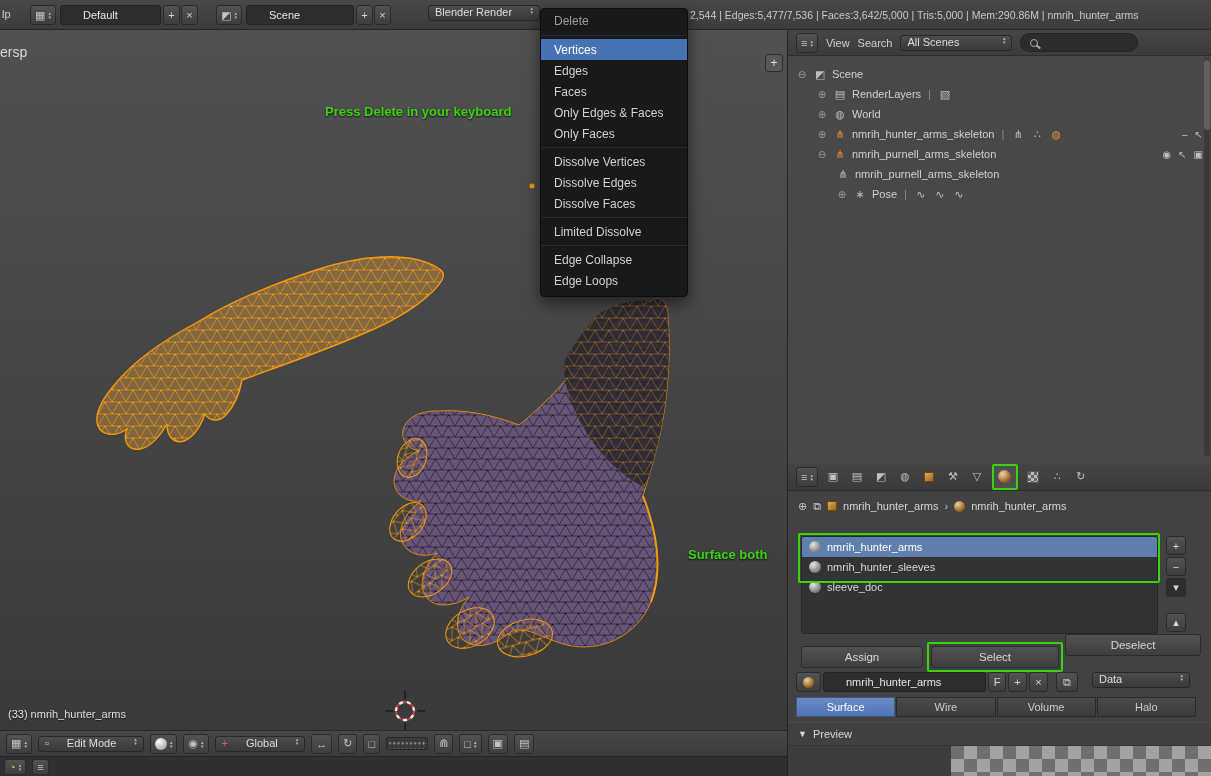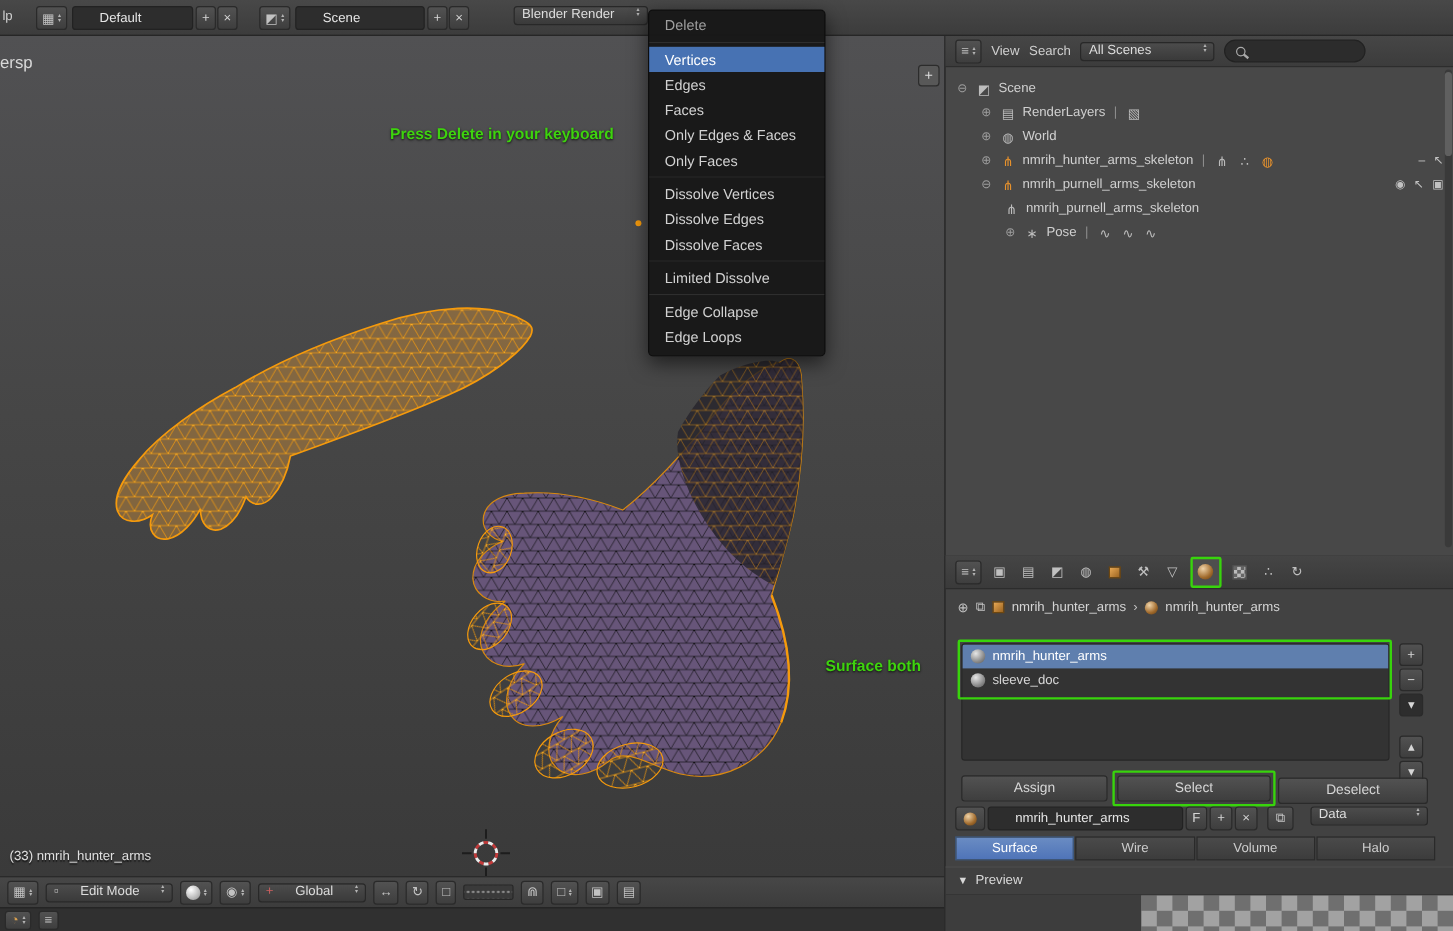--- a/index.html
+++ b/index.html
@@ -161,20 +161,21 @@
       <span class="btn abs" style="left:374px;top:5px;width:17px">×</span>
 
       <span class="dd abs" style="left:428px;top:5px;width:112px;justify-content:space-between">
         <span>Blender Render</span>
         <span class="ud">
           <span>▴</span>
             <span>▾</span>
         </span>
       </span>
 
+      <span id="stats-text">2,544 | Edges:5,477/7,536 | Faces:3,642/5,000 | Tris:5,000 | Mem:290.86M | nmrih_hunter_arms</span>
     </div>
   </div>
 
   <div id="viewport" class="abs">
     <svg width="787" height="700" viewBox="0 0 787 700">
       <defs>
         <pattern id="pO" width="14" height="12" patternUnits="userSpaceOnUse">
           <path d="M0 0 H14 M0 12 H14 M0 12 L7 0 L14 12" stroke="#f59a0c" stroke-width="0.7" fill="none" opacity="0.9"></path>
           <circle cx="7" cy="0" r="1" fill="#ffb224"></circle>
             <circle cx="0" cy="12" r="1" fill="#ffb224"></circle>
@@ -465,36 +466,40 @@
       <span>nmrih_hunter_arms</span>
     </div>
 
     <div id="slot-list">
       <div class="slot selected">
         <span class="sphere-ico"></span>
         <span>nmrih_hunter_arms</span>
       </div>
       <div class="slot">
         <span class="sphere-ico"></span>
+        <span>nmrih_hunter_sleeves</span>
+      </div>
+      <div class="slot">
+        <span class="sphere-ico"></span>
         <span>sleeve_doc</span>
       </div>
     </div>
     <div class="greenbox" style="left:10px;top:70px;width:362px;height:50px"></div>
 
     <div class="side-col" style="top:73px">
       <span class="btn sbtn">+</span>
       <span class="btn sbtn">−</span>
       <span class="btn sbtn" style="background:#2d2d2d">▾</span>
       <span class="btn sbtn" style="margin-top:14px">▴</span>
       <span class="btn sbtn">▾</span>
     </div>
 
     <span class="btn abtn abs" style="left:13px;top:183px;width:122px">Assign</span>
     <span class="btn abtn abs" style="left:143px;top:183px;width:128px">Select</span>
-    <span class="btn abtn abs" style="left:277px;top:185px;width:125px">Deselect</span>
+    <span class="btn abtn abs" style="left:277px;top:171px;width:136px">Deselect</span>
     <div class="greenbox" style="left:139px;top:179px;width:136px;height:30px"></div>
 
     <span class="btn abs" style="left:8px;top:209px;width:25px">
       <span class="mat-sphere" style="width:11px;height:11px"></span>
     </span>
     <span class="field" id="mat-name-field">
       <span>nmrih_hunter_arms</span>
     </span>
     <span class="btn abs" style="left:200px;top:209px;width:18px">F</span>
     <span class="btn abs" style="left:220px;top:209px;width:19px">+</span>

